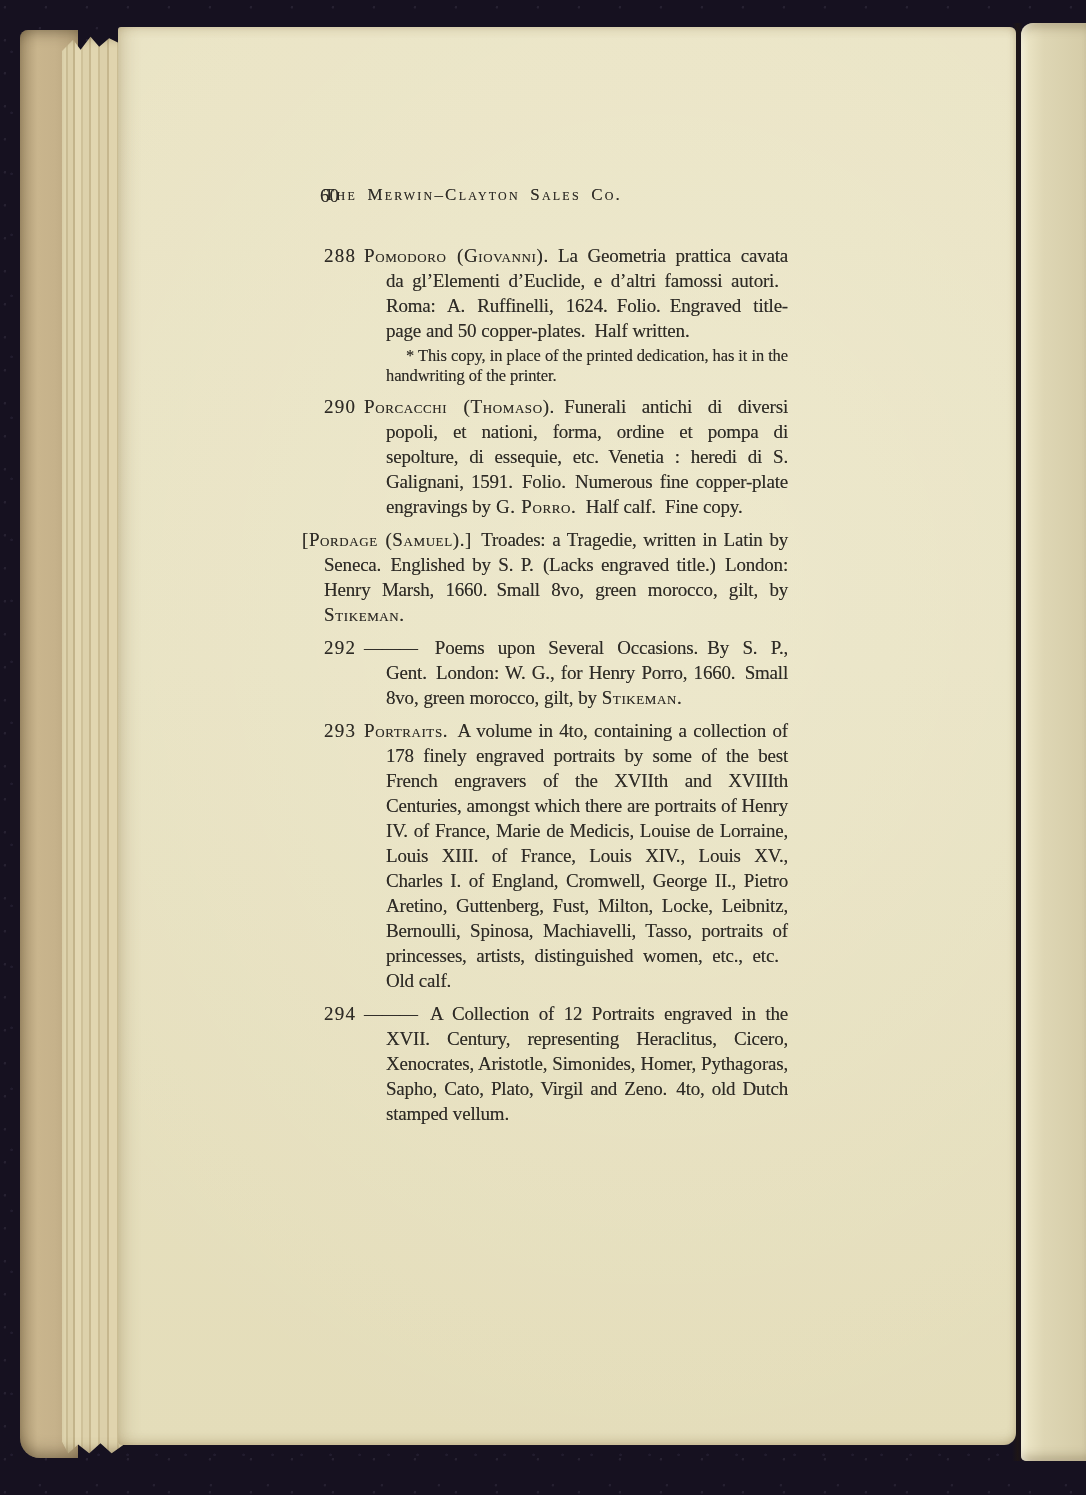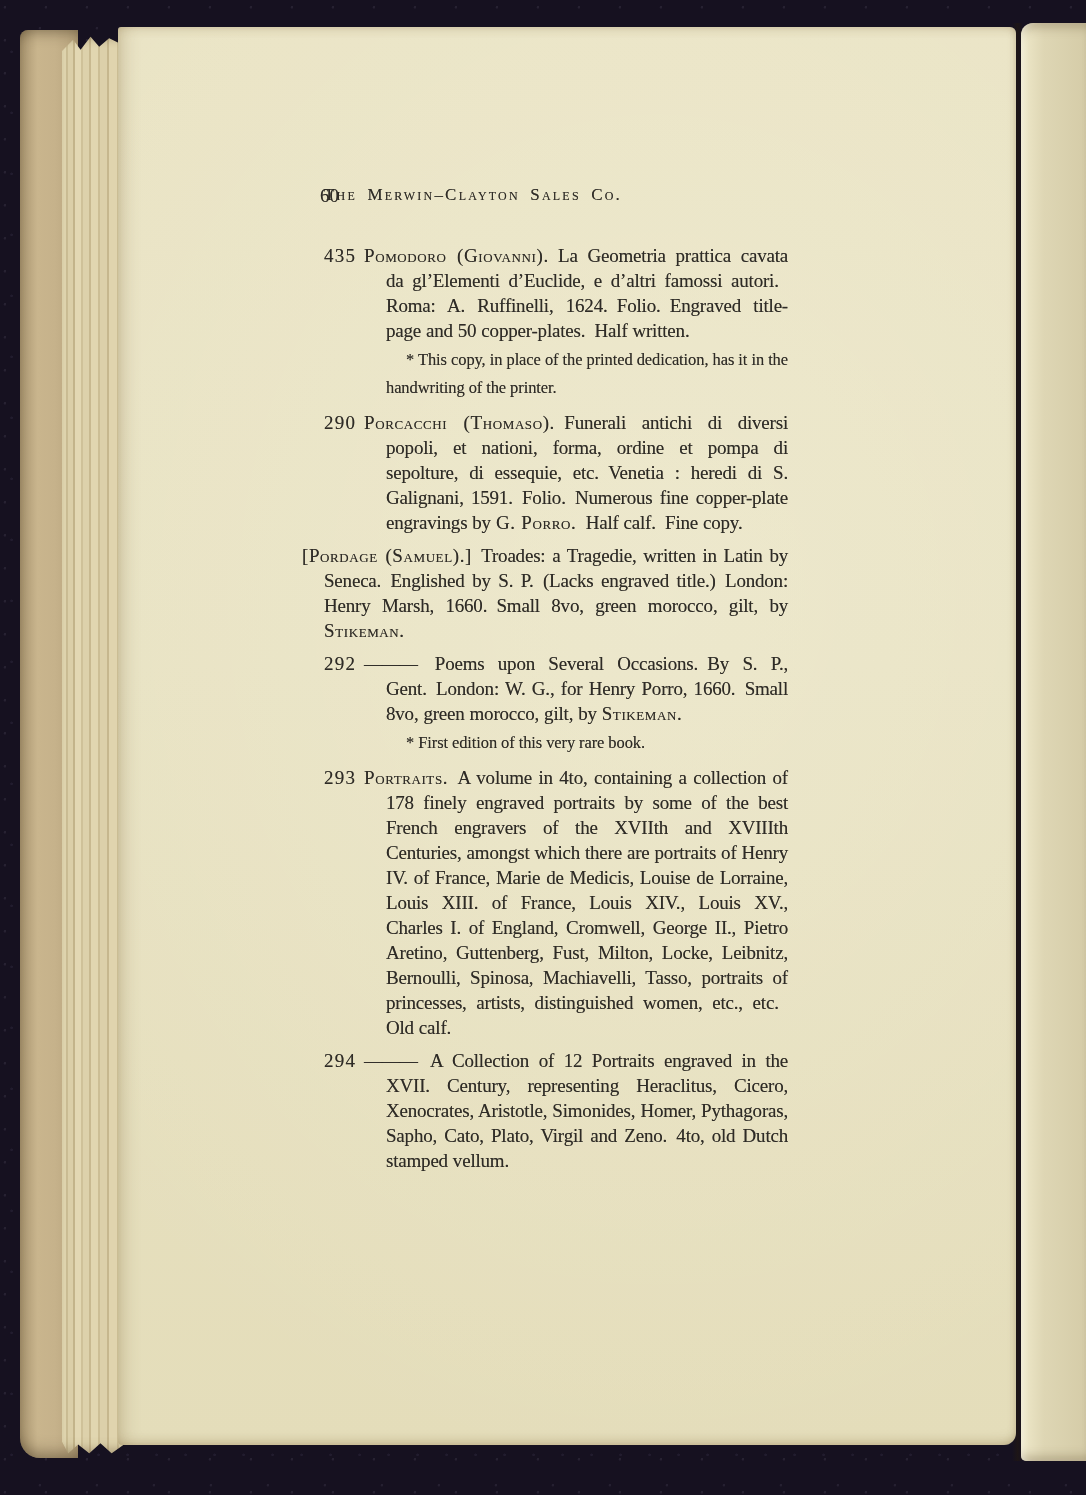--- a/index.html
+++ b/index.html
@@ -82,21 +82,21 @@
   .num{
     flex:0 0 62px;font-size:19px;line-height:25px;letter-spacing:1.2px;
     font-feature-settings:"onum";
   }
   .body{flex:1;min-width:0;}
   .entry-text{
     margin:0;font-size:19px;line-height:25px;text-align:justify;
     text-indent:-22px;letter-spacing:-.2px;word-spacing:.4px;
   }
   .note{
-    margin:3px 0 0 0;font-size:16.5px;line-height:28px;text-align:justify;
+    margin:3px 0 0 0;font-size:16.5px;line-height:20px;text-align:justify;
     text-indent:20px;letter-spacing:-.1px;
   }
   .seg-n{}
   .seg-i{}
   .seg-sc{font-variant:small-caps;letter-spacing:.6px;}
   .seg-dash{letter-spacing:-1.5px;padding-right:5px;}
 </style>
 </head>
 <body style="--background: #161120; --page: #e8e2c2; --cover-edge: #c6b28b; --right-page: #ded6b4; --ink: #2e2b26;">
 
@@ -107,42 +107,41 @@
 <div class="right-page"></div>
 
 <div class="main-page">
   <div class="content">
     <div class="page-header">
       <span class="page-num">60</span>
       <span class="running-title">The Merwin–Clayton Sales Co.</span>
     </div>
     <div class="entries">
         <div class="entry">
-          <span class="num">435</span>
+          <span class="num">288</span>
           <div class="body">
             <p class="entry-text"><span class="seg-sc">Pomodoro (Giovanni).</span><span class="seg-n"> La Geometria prattica cavata da gl’Elementi d’Euclide, e d’altri famossi autori. Roma: </span><span class="seg-i">A. Ruffinelli</span><span class="seg-n">, 1624. Folio. </span><span class="seg-i">Engraved title-page and 50 copper-plates.</span><span class="seg-n"> Half written.</span></p>
             <p class="note">* This copy, in place of the printed dedication, has it in the handwriting of the printer.</p>
           </div>
         </div>
         <div class="entry">
           <span class="num">290</span>
           <div class="body">
             <p class="entry-text"><span class="seg-sc">Porcacchi (Thomaso).</span><span class="seg-n"> Funerali antichi di diversi popoli, et nationi, forma, ordine et pompa di sepolture, di essequie, etc. Venetia : </span><span class="seg-i">heredi di S. Galignani</span><span class="seg-n">, 1591. Folio. </span><span class="seg-i">Numerous fine copper-plate engravings by </span><span class="seg-sc">G. Porro.</span><span class="seg-n"> Half calf. </span><span class="seg-i">Fine copy.</span></p>
           </div>
         </div>
         <div class="entry">
           <div class="body">
             <p class="entry-text"><span class="seg-sc">[Pordage (Samuel).]</span><span class="seg-n"> Troades: a Tragedie, written in Latin by Seneca. Englished by S. P. (Lacks engraved title.) London: </span><span class="seg-i">Henry Marsh</span><span class="seg-n">, 1660. Small 8vo, green morocco, gilt, by </span><span class="seg-sc">Stikeman.</span></p>
           </div>
         </div>
         <div class="entry">
           <span class="num">292</span>
           <div class="body">
             <p class="entry-text"><span class="seg-dash">———</span><span class="seg-n"> Poems upon Several Occasions. By S. P., Gent. London: </span><span class="seg-i">W. G., for Henry Porro</span><span class="seg-n">, 1660. Small 8vo, green morocco, gilt, by </span><span class="seg-sc">Stikeman.</span></p>
-            <p class="note">* First edition of this very rare book.</p>
           </div>
         </div>
         <div class="entry">
           <span class="num">293</span>
           <div class="body">
             <p class="entry-text"><span class="seg-sc">Portraits.</span><span class="seg-n"> A volume in 4to, containing a collection of 178 finely engraved portraits by some of the best French engravers of the XVIIth and XVIIIth Centuries, amongst which there are portraits of Henry IV. of France, Marie de Medicis, Louise de Lorraine, Louis XIII. of France, Louis XIV., Louis XV., Charles I. of England, Cromwell, George II., Pietro Aretino, Guttenberg, Fust, Milton, Locke, Leibnitz, Bernoulli, Spinosa, Machiavelli, Tasso, portraits of princesses, artists, distinguished women, etc., etc. Old calf.</span></p>
           </div>
         </div>
         <div class="entry">
           <span class="num">294</span>

